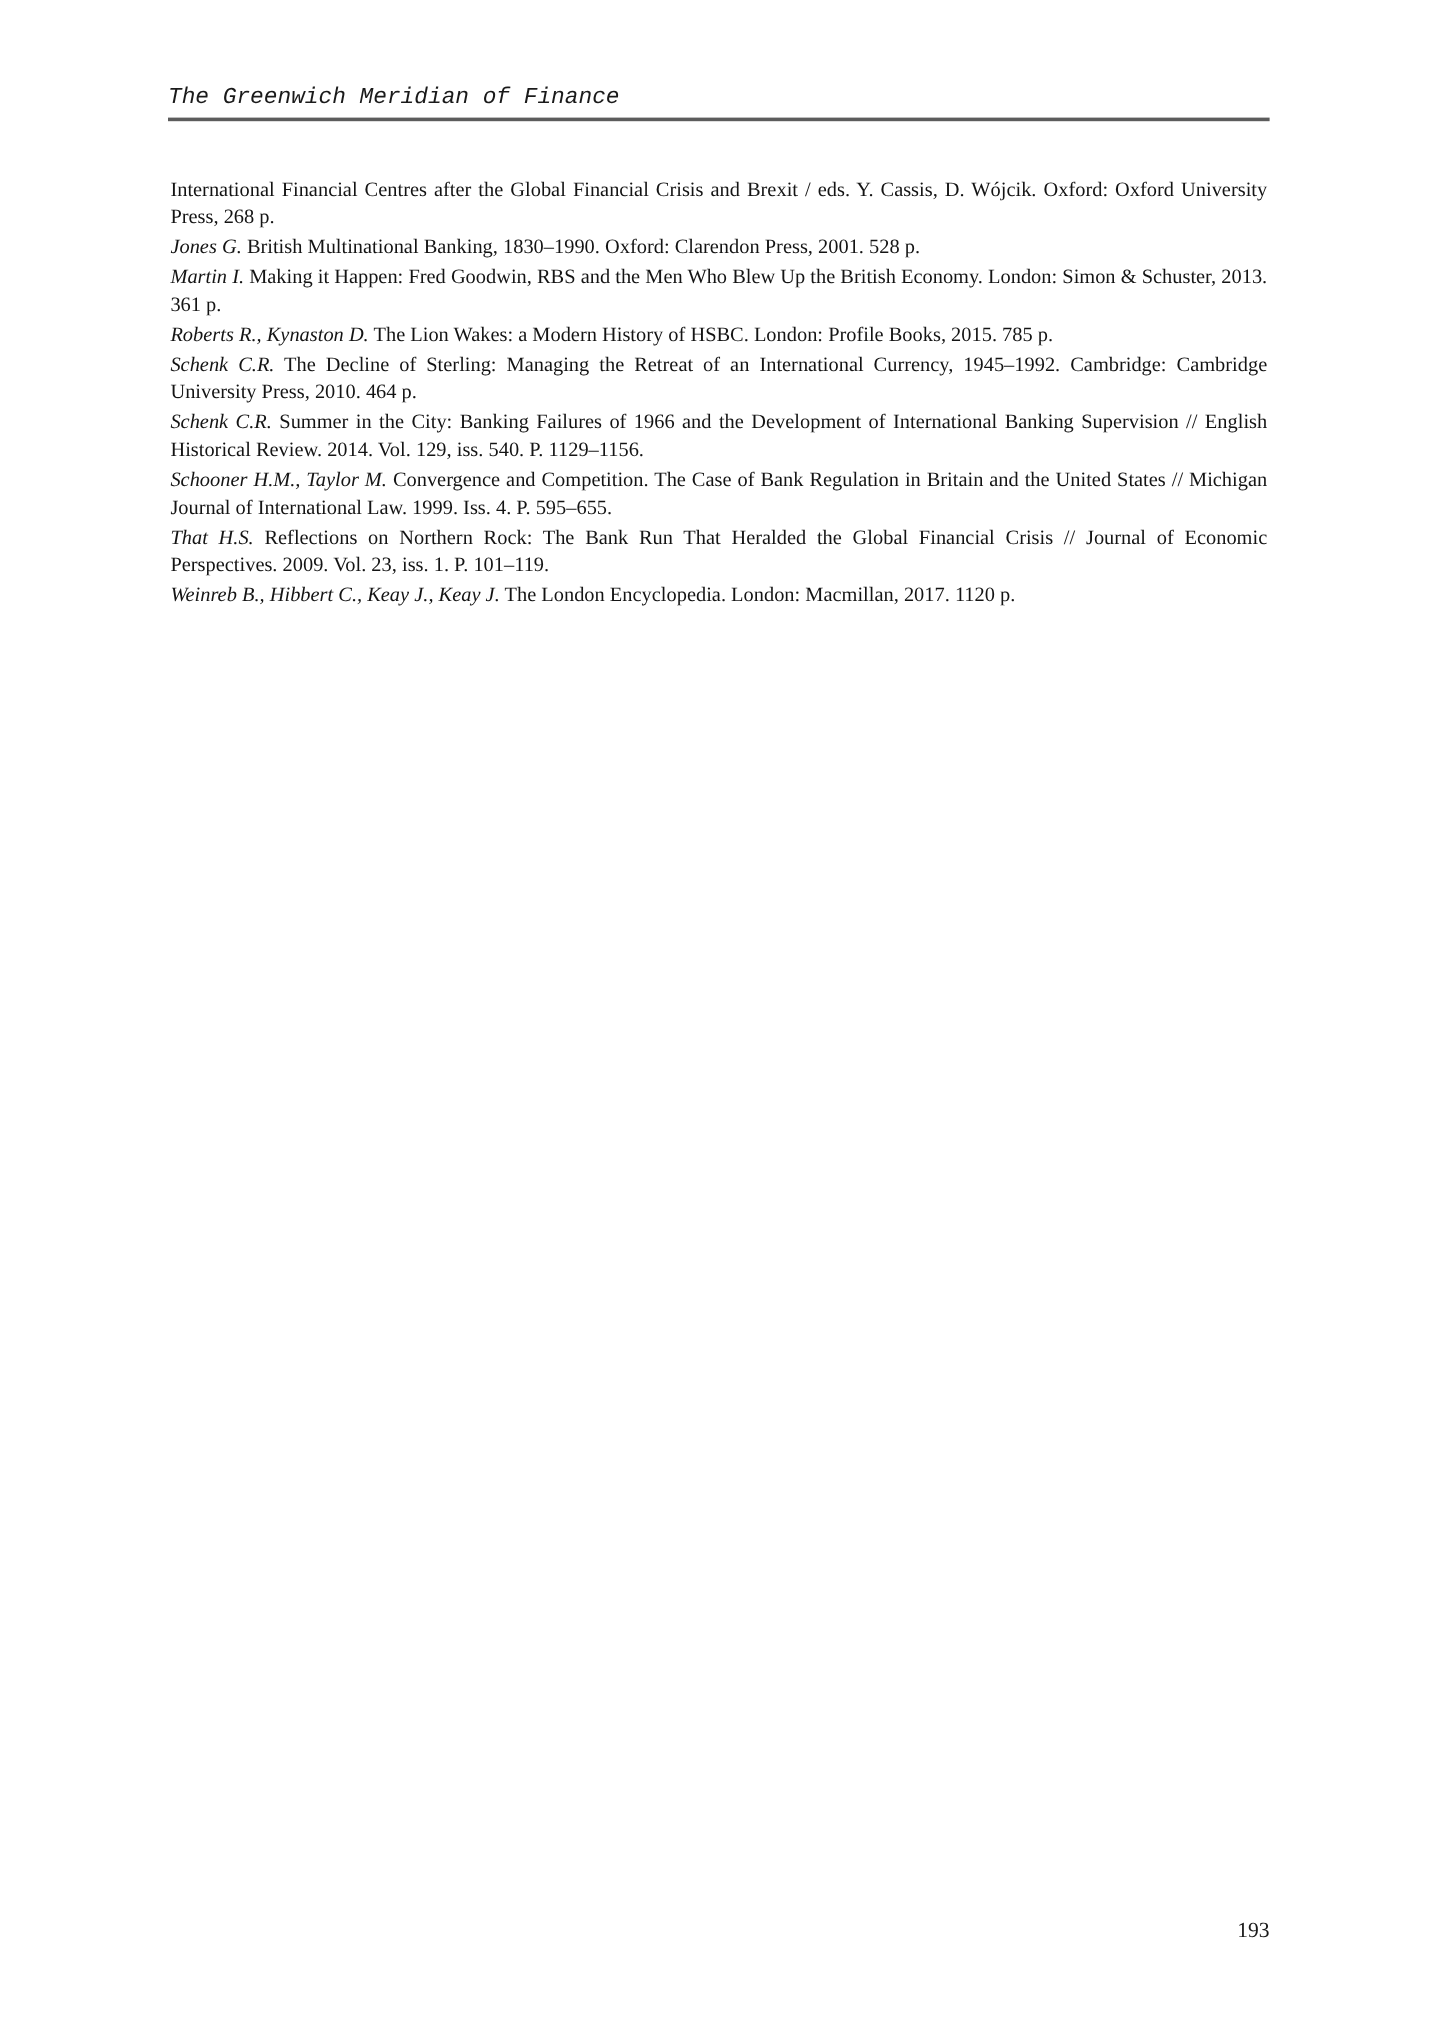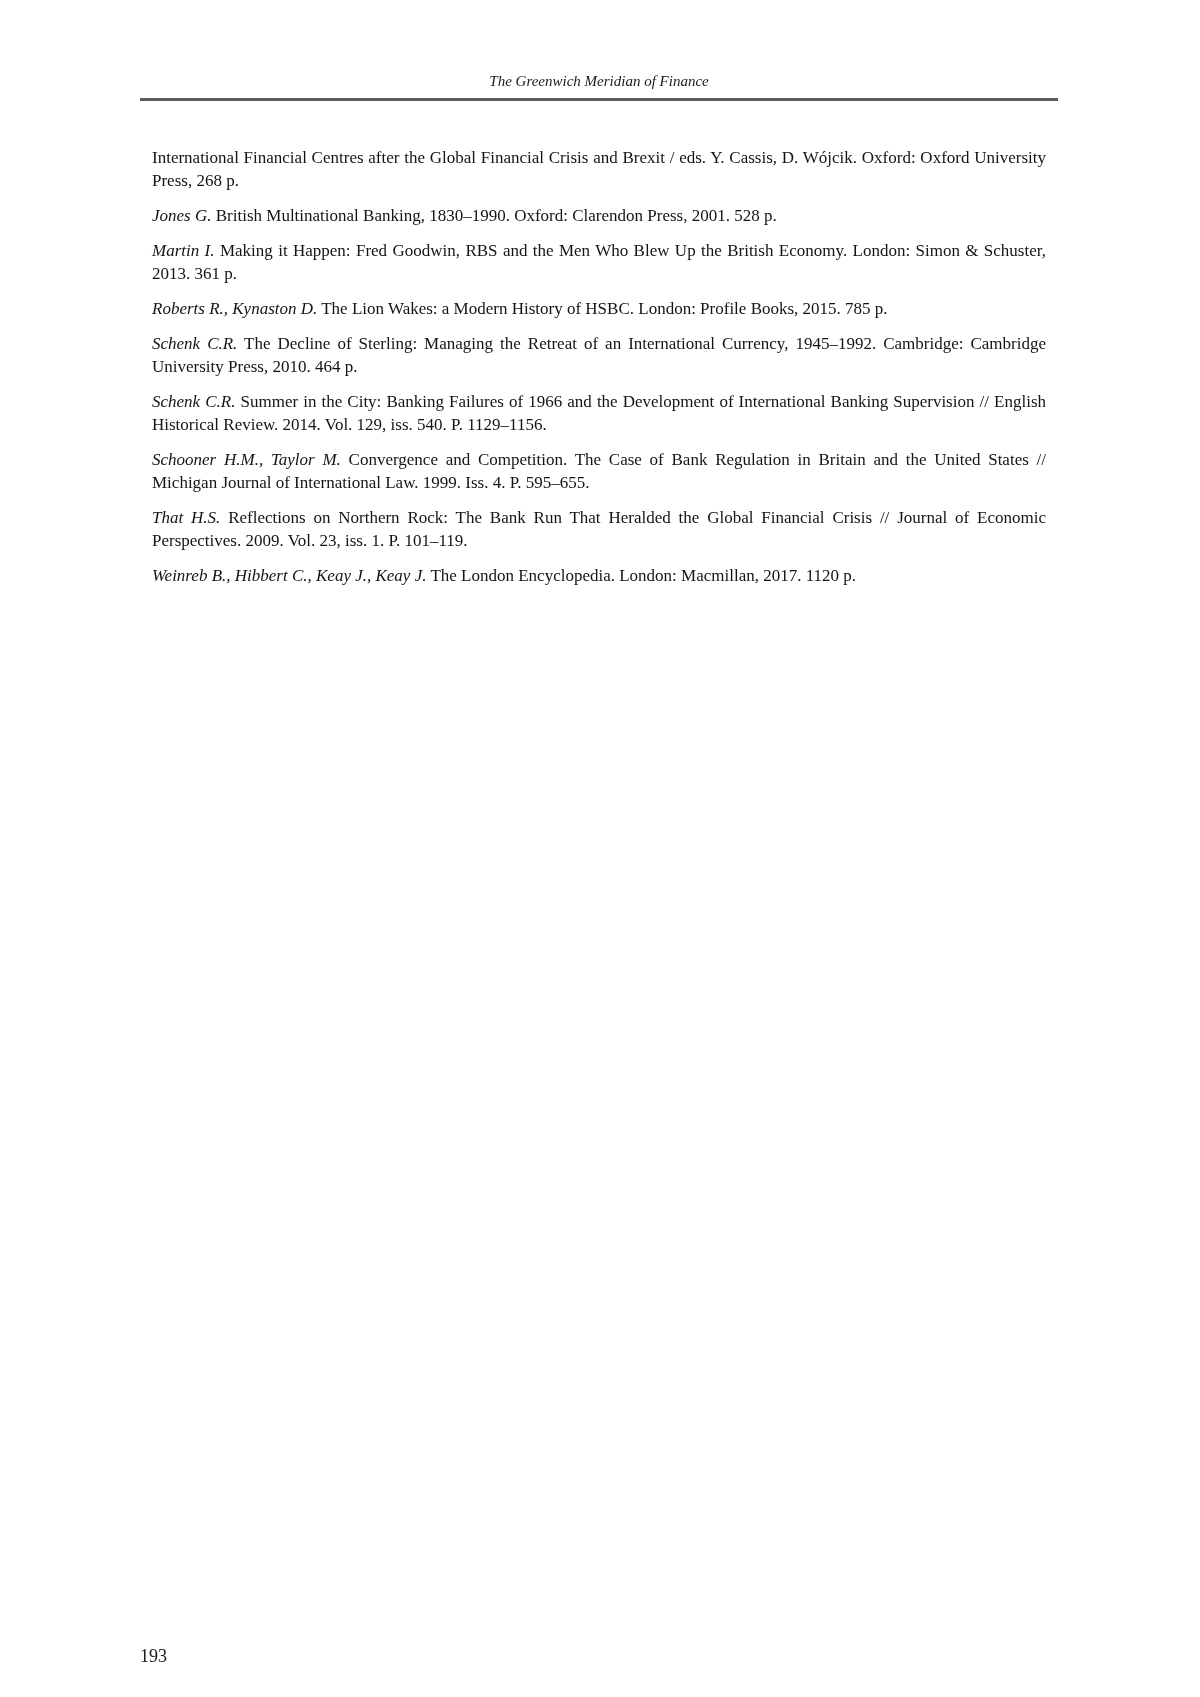--- a/index.html
+++ b/index.html
@@ -18,52 +18,52 @@
   .page-column {
     position: absolute;
     left: 140px;
     top: 0;
     width: 918px;
   }
   .running-header {
     padding-top: 70px;
   }
   .running-title {
-    text-align: center;
+    text-align: left;
     font-style: italic;
-    font-size: 15px;
+    font-size: 19px;
     line-height: 22px;
     color: #1a1a1a;
+    font-family: Liberation Mono, monospace;
   }
   .header-rule {
     height: 3px;
     background: #5c5c5c;
     margin-top: 6px;
   }
   .references {
     margin-top: 45px;
     font-size: 17px;
     line-height: 23px;
     text-align: justify;
     color: #141414;
   }
   .ref {
-    margin: 12px;
+    margin: 2px;
     padding: 0;
   }
   .ref .authors {
     font-style: italic;
   }
   .page-footer {
     position: absolute;
     top: 1598px;
     left: 140px;
     width: 918px;
-    text-align: left;
-    margin-top: 48px;
+    text-align: right;
   }
   .page-number {
     font-size: 18px;
     color: #1a1a1a;
   }
 </style>
 </head>
 <body>
 
 <div class="page-column">

